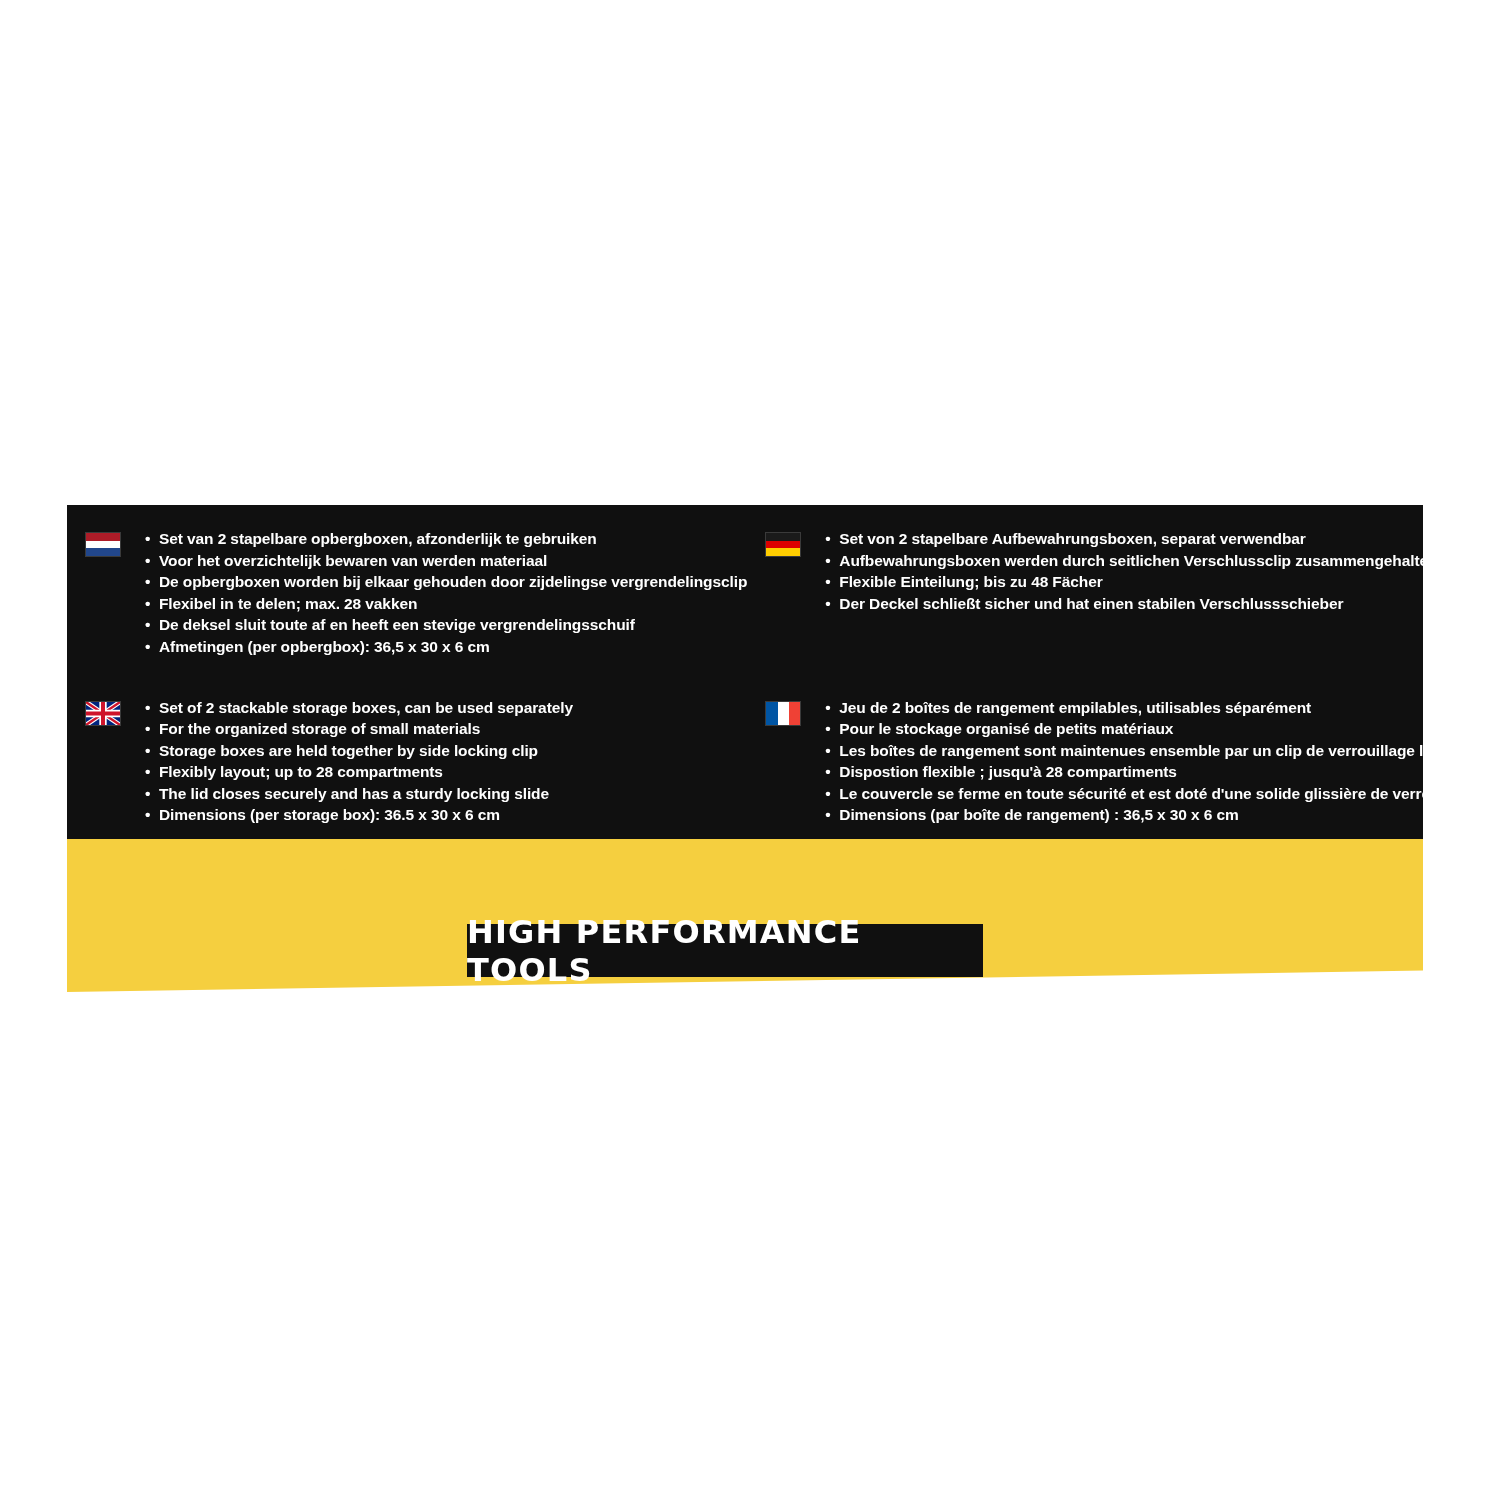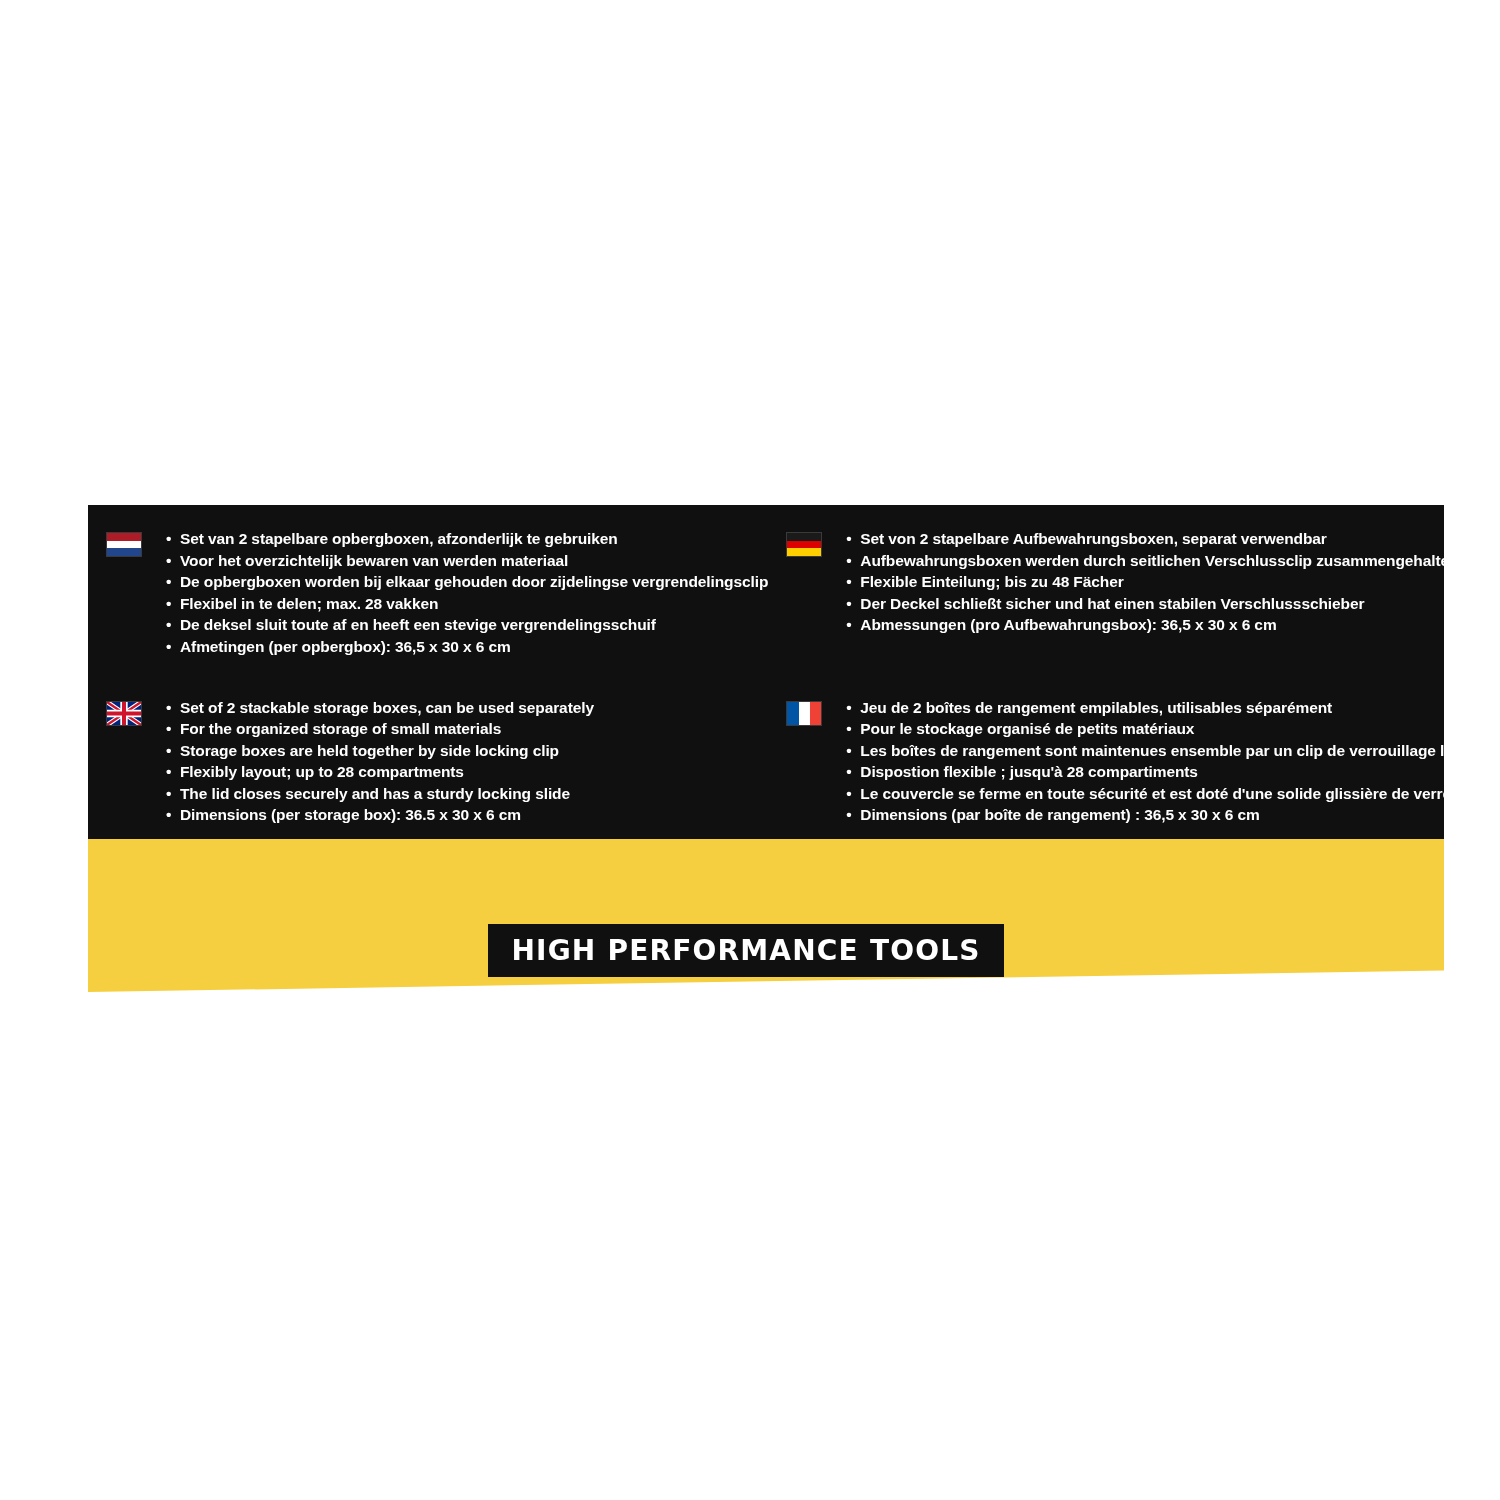--- a/index.html
+++ b/index.html
@@ -10,21 +10,21 @@
   body {
     width: 1500px;
     height: 1500px;
     font-family: "Liberation Sans", sans-serif;
     position: relative;
     overflow: hidden;
   }
 
   #package {
     position: absolute;
-    left: 88px;
+    left: 67px;
     top: 505px;
     width: 1356px;
     height: 487px;
   }
 
   .black-panel {
     position: absolute;
     left: 0;
     top: 0;
     width: 1356px;
@@ -122,21 +122,21 @@
     top: 419px;
     width: 516px;
     height: 53px;
     background: #101010;
     display: flex;
     align-items: center;
     justify-content: center;
   }
   .brand-plate span {
     color: #ffffff;
-    font-size: 28px;
+    font-size: 32px;
     font-weight: bold;
     letter-spacing: 1.2px;
     font-family: "DejaVu Sans", sans-serif;
   }
 </style>
 </head>
 <body>
 
 <div id="package">
 
@@ -165,21 +165,20 @@
       <div class="flag flag-de">
         <i class="s1"></i>
           <i class="s2"></i>
           <i class="s3"></i>
       </div>
       <ul class="bullets">
         <li>Set von 2 stapelbare Aufbewahrungsboxen, separat verwendbar</li>
         <li>Aufbewahrungsboxen werden durch seitlichen Verschlussclip zusammengehalten</li>
         <li>Flexible Einteilung; bis zu 48 Fächer</li>
         <li>Der Deckel schließt sicher und hat einen stabilen Verschlussschieber</li>
-        <li>Abmessungen (pro Aufbewahrungsbox): 36,5 x 30 x 6 cm</li>
       </ul>
     </div>
 
     <div class="lang-block">
       <div class="flag flag-gb">
         <svg viewBox="0 0 60 40" preserveAspectRatio="none" aria-hidden="true">
           <rect width="60" height="40" fill="#00247d"></rect>
           <path d="M0,0 L60,40 M60,0 L0,40" stroke="#ffffff" stroke-width="8"></path>
           <path d="M0,0 L60,40 M60,0 L0,40" stroke="#cf142b" stroke-width="4"></path>
           <path d="M30,0 L30,40 M0,20 L60,20" stroke="#ffffff" stroke-width="13"></path>

